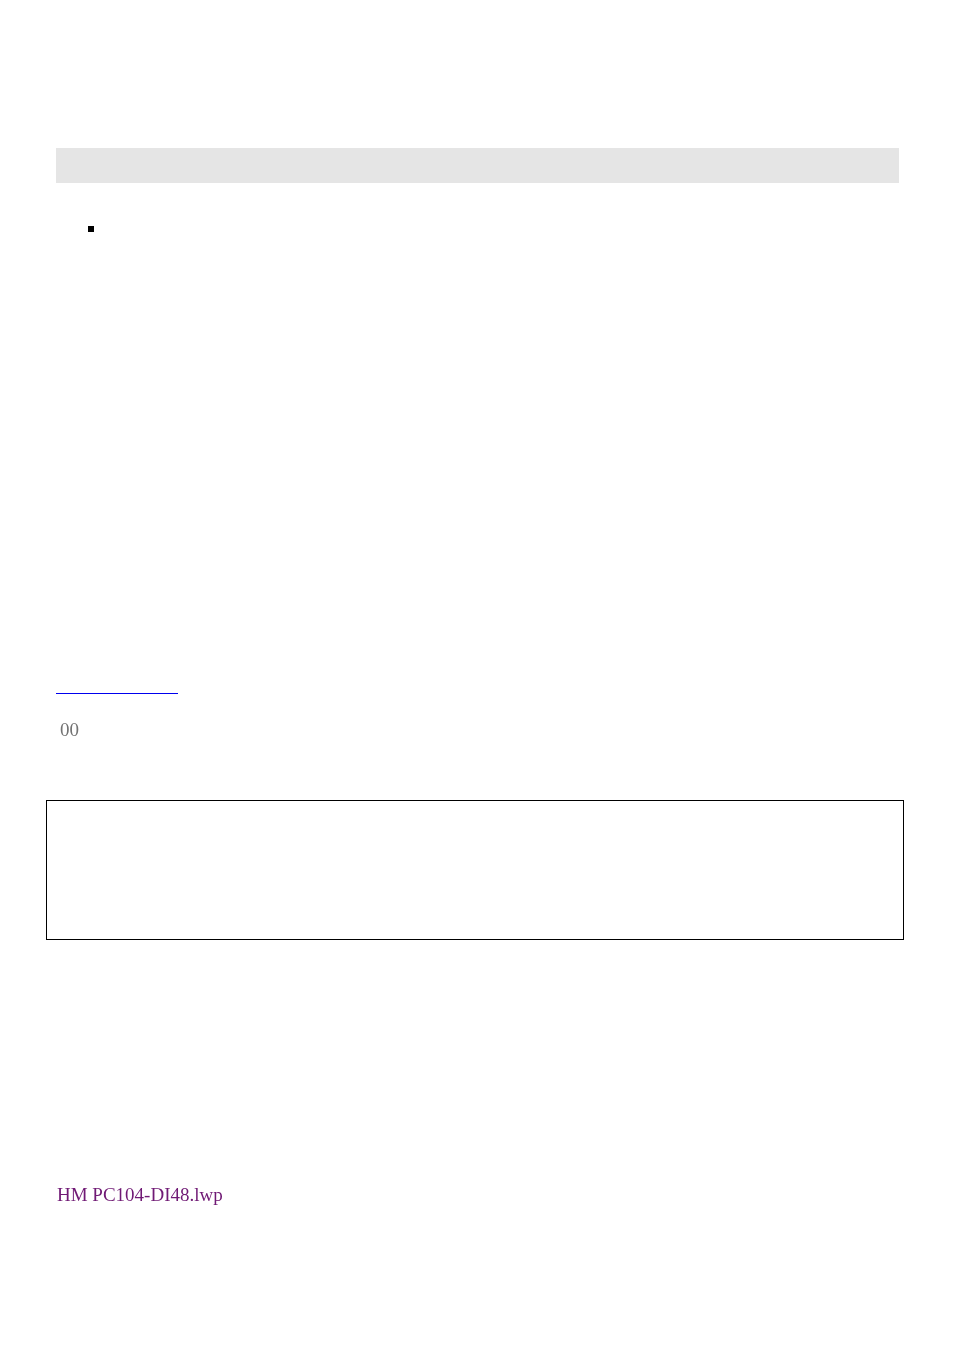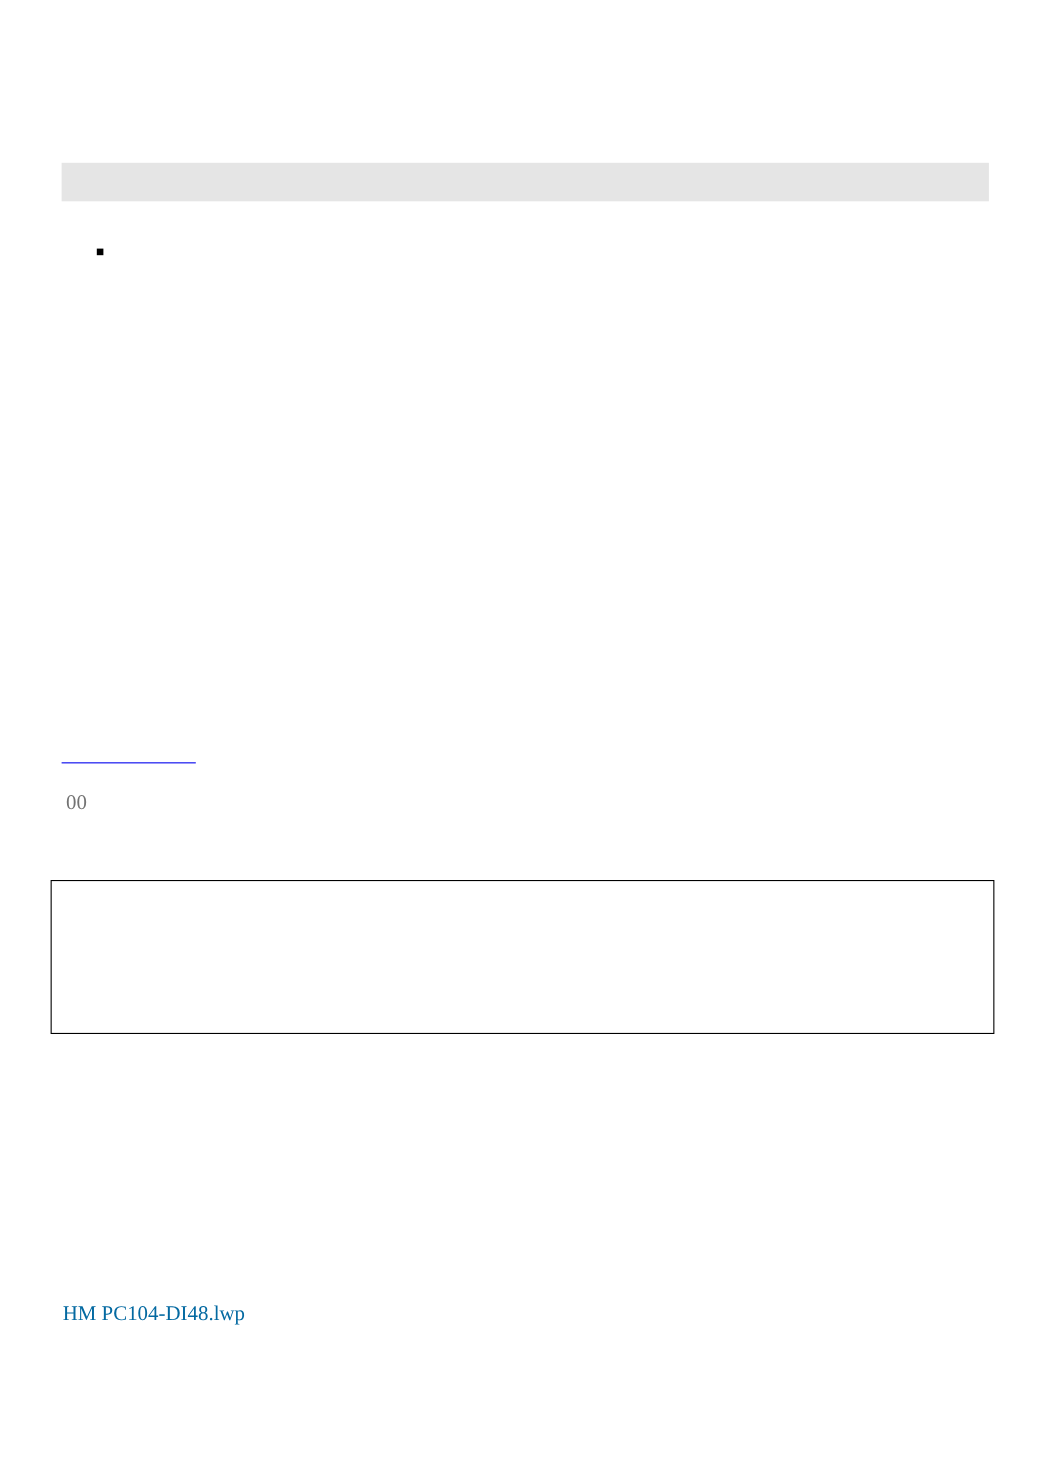--- a/index.html
+++ b/index.html
@@ -53,21 +53,21 @@
       width: 858px;
       height: 140px;
       border: 1px solid #000;
       background: #ffffff;
     }
     .footer-text {
       position: absolute;
       left: 57px;
       top: 1184px;
       font-size: 19px;
-      color: #0369a1;
+      color: #701a75;
     }
   </style>
 </head>
 <body>
 
 <div class="section-bar"></div>
 
 <div class="bullet"></div>
 
 <div class="link-underline"></div>

